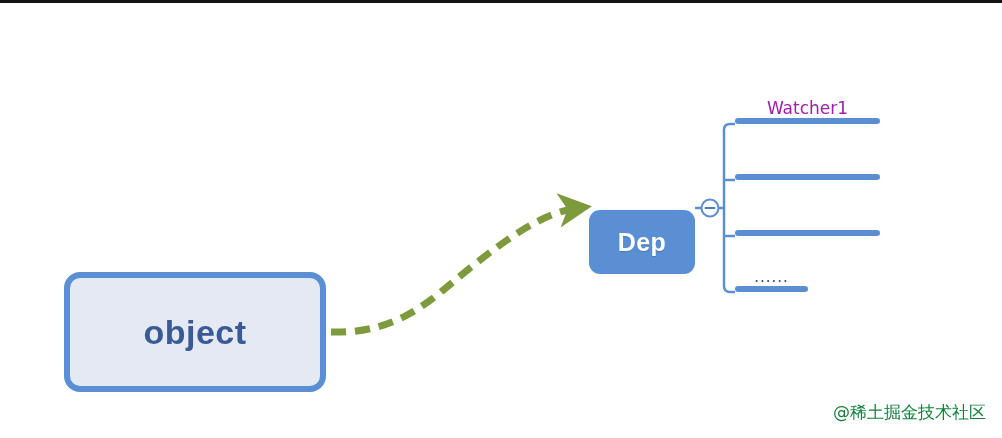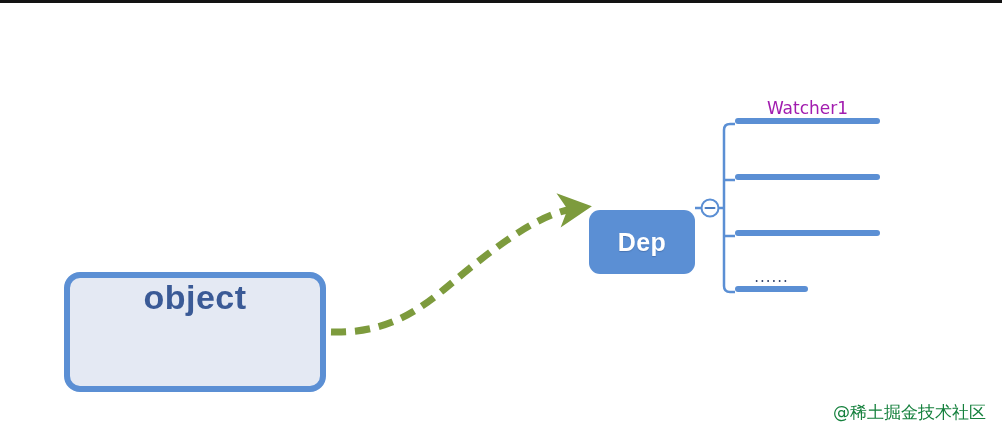--- a/index.html
+++ b/index.html
@@ -29,21 +29,21 @@
     position: absolute;
     left: 64px;
     top: 272px;
     width: 262px;
     height: 120px;
     box-sizing: border-box;
     background: #e4e9f3;
     border: 6px solid #5b8fd4;
     border-radius: 16px;
     display: flex;
-    align-items: flex-start;
+    align-items: center;
     justify-content: center;
   }
   #object-label {
     color: #3a5a96;
     font-size: 34px;
     font-weight: bold;
     letter-spacing: 0.5px;
   }
 
   

